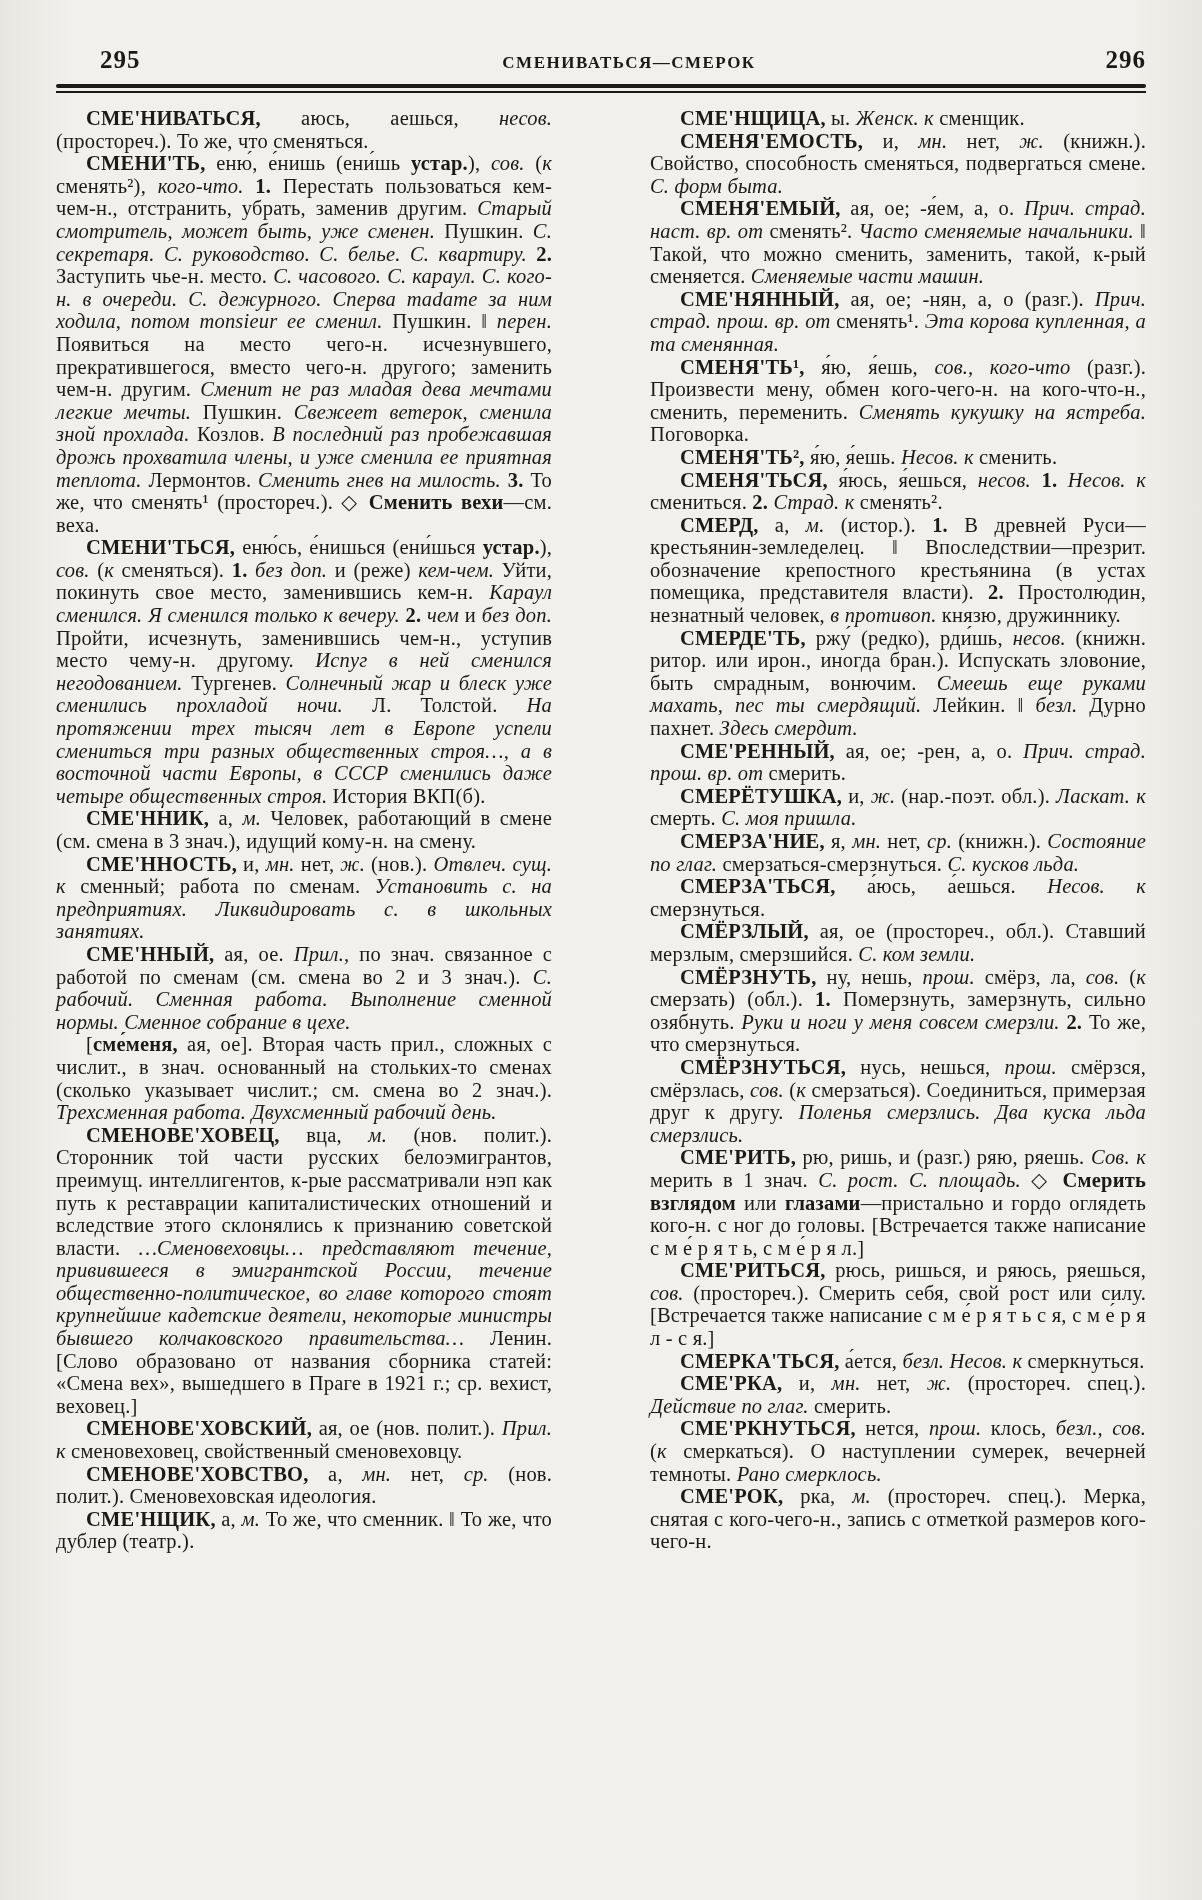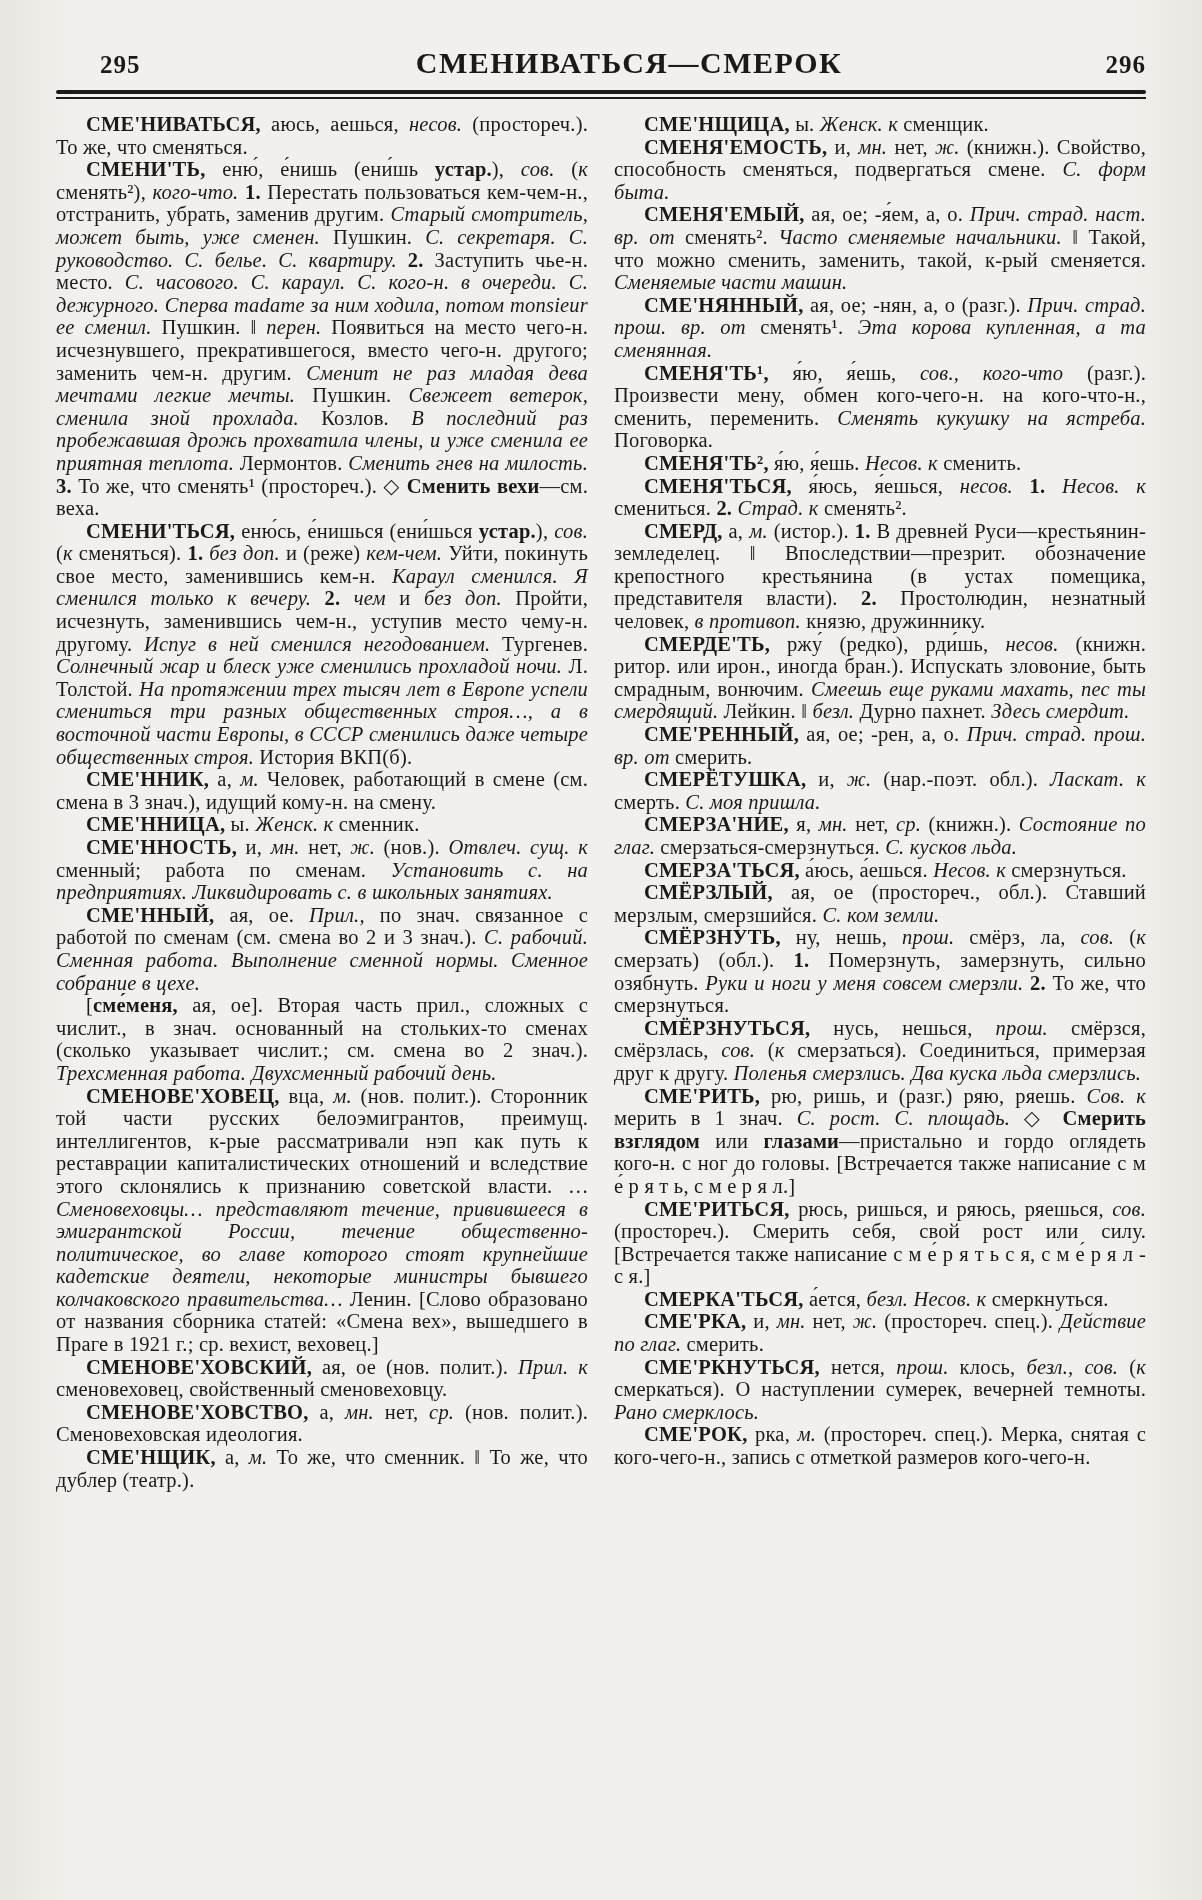--- a/index.html
+++ b/index.html
@@ -15,25 +15,25 @@
     font-family:"Liberation Serif","DejaVu Serif",serif;
     -webkit-font-smoothing:antialiased;
   }
   .page{padding:46px 56px 0 56px;}
   .header{
     display:flex;justify-content:space-between;align-items:baseline;
     font-weight:bold;
     margin-left:44px;
   }
   .pn{font-size:25px;letter-spacing:1px;}
-  .rh{font-size:30px;letter-spacing:1.5px;transform:translateX(6px);}
+  .rh{font-size:17px;letter-spacing:1.5px;transform:translateX(6px);}
   .rule{margin-top:10px;}
   .rule-a{height:4px;background:var(--ink);border-radius:2px;}
   .rule-b{height:2px;background:var(--ink);margin-top:3px;}
-  .cols{display:flex;margin-top:14px;align-items:flex-start;}
+  .cols{display:flex;margin-top:14px;align-items:center;gap:36px;}
   .col{
     width:532px;
     font-size:20.5px;
     line-height:22.6px;
     text-align:justify;
     letter-spacing:0.2px;
   }
   .divider{width:2px;background:var(--ink);margin:2px 12px 6px 12px;}
   p.entry{margin:0;text-indent:30px;}
   .rb{font-weight:bold;}
@@ -52,21 +52,20 @@
   <div class="rule">
     <div class="rule-a"></div>
     <div class="rule-b"></div>
   </div>
   <div class="cols">
     <div class="col" id="col-left">
         <p class="entry"><span class="rb">СМЕ'НИВАТЬСЯ,</span><span class="rn"> аюсь, аешься, </span><span class="ri">несов.</span><span class="rn"> (простореч.). То же, что сменяться.</span></p>
         <p class="entry"><span class="rb">СМЕНИ'ТЬ,</span><span class="rn"> еню́, е́нишь (ени́шь </span><span class="rb">устар.</span><span class="rn">), </span><span class="ri">сов.</span><span class="rn"> (</span><span class="ri">к</span><span class="rn"> сменять²), </span><span class="ri">кого-что.</span><span class="rn"> </span><span class="rb">1.</span><span class="rn"> Перестать пользоваться кем-чем-н., отстранить, убрать, заменив другим. </span><span class="ri">Старый смотритель, может быть, уже сменен.</span><span class="rn"> Пушкин. </span><span class="ri">С. секретаря. С. руководство. С. белье. С. квартиру.</span><span class="rn"> </span><span class="rb">2.</span><span class="rn"> Заступить чье-н. место. </span><span class="ri">С. часового. С. караул. С. кого-н. в очереди. С. дежурного. Сперва madame за ним ходила, потом monsieur ее сменил.</span><span class="rn"> Пушкин. ‖ </span><span class="ri">перен.</span><span class="rn"> Появиться на место чего-н. исчезнувшего, прекратившегося, вместо чего-н. другого; заменить чем-н. другим. </span><span class="ri">Сменит не раз младая дева мечтами легкие мечты.</span><span class="rn"> Пушкин. </span><span class="ri">Свежеет ветерок, сменила зной прохлада.</span><span class="rn"> Козлов. </span><span class="ri">В последний раз пробежавшая дрожь прохватила члены, и уже сменила ее приятная теплота.</span><span class="rn"> Лермонтов. </span><span class="ri">Сменить гнев на милость.</span><span class="rn"> </span><span class="rb">3.</span><span class="rn"> То же, что сменять¹ (простореч.). ◇ </span><span class="rb">Сменить вехи</span><span class="rn">—см. веха.</span></p>
         <p class="entry"><span class="rb">СМЕНИ'ТЬСЯ,</span><span class="rn"> еню́сь, е́нишься (ени́шься </span><span class="rb">устар.</span><span class="rn">), </span><span class="ri">сов.</span><span class="rn"> (</span><span class="ri">к</span><span class="rn"> сменяться). </span><span class="rb">1.</span><span class="rn"> </span><span class="ri">без доп.</span><span class="rn"> и (реже) </span><span class="ri">кем-чем.</span><span class="rn"> Уйти, покинуть свое место, заменившись кем-н. </span><span class="ri">Караул сменился. Я сменился только к вечеру.</span><span class="rn"> </span><span class="rb">2.</span><span class="rn"> </span><span class="ri">чем</span><span class="rn"> и </span><span class="ri">без доп.</span><span class="rn"> Пройти, исчезнуть, заменившись чем-н., уступив место чему-н. другому. </span><span class="ri">Испуг в ней сменился негодованием.</span><span class="rn"> Тургенев. </span><span class="ri">Солнечный жар и блеск уже сменились прохладой ночи.</span><span class="rn"> Л. Толстой. </span><span class="ri">На протяжении трех тысяч лет в Европе успели смениться три разных общественных строя…, а в восточной части Европы, в СССР сменились даже четыре общественных строя.</span><span class="rn"> История ВКП(б).</span></p>
         <p class="entry"><span class="rb">СМЕ'ННИК,</span><span class="rn"> а, </span><span class="ri">м.</span><span class="rn"> Человек, работающий в смене (см. смена в 3 знач.), идущий кому-н. на смену.</span></p>
-        <p class="entry"><span class="rb">СМЕ'ННИЦА,</span><span class="rn"> ы. </span><span class="ri">Женск. к</span><span class="rn"> сменник.</span></p>
         <p class="entry"><span class="rb">СМЕ'ННОСТЬ,</span><span class="rn"> и, </span><span class="ri">мн.</span><span class="rn"> нет, </span><span class="ri">ж.</span><span class="rn"> (нов.). </span><span class="ri">Отвлеч. сущ. к</span><span class="rn"> сменный; работа по сменам. </span><span class="ri">Установить с. на предприятиях. Ликвидировать с. в школьных занятиях.</span></p>
         <p class="entry"><span class="rb">СМЕ'ННЫЙ,</span><span class="rn"> ая, ое. </span><span class="ri">Прил.,</span><span class="rn"> по знач. связанное с работой по сменам (см. смена во 2 и 3 знач.). </span><span class="ri">С. рабочий. Сменная работа. Выполнение сменной нормы. Сменное собрание в цехе.</span></p>
         <p class="entry"><span class="rn">[</span><span class="rb">сме́меня,</span><span class="rn"> ая, ое]. Вторая часть прил., сложных с числит., в знач. основанный на стольких-то сменах (сколько указывает числит.; см. смена во 2 знач.). </span><span class="ri">Трехсменная работа. Двухсменный рабочий день.</span></p>
         <p class="entry"><span class="rb">СМЕНОВЕ'ХОВЕЦ,</span><span class="rn"> вца, </span><span class="ri">м.</span><span class="rn"> (нов. полит.). Сторонник той части русских белоэмигрантов, преимущ. интеллигентов, к-рые рассматривали нэп как путь к реставрации капиталистических отношений и вследствие этого склонялись к признанию советской власти. </span><span class="ri">…Сменовеховцы… представляют течение, привившееся в эмигрантской России, течение общественно-политическое, во главе которого стоят крупнейшие кадетские деятели, некоторые министры бывшего колчаковского правительства…</span><span class="rn"> Ленин. [Слово образовано от названия сборника статей: «Смена вех», вышедшего в Праге в 1921 г.; ср. вехист, веховец.]</span></p>
         <p class="entry"><span class="rb">СМЕНОВЕ'ХОВСКИЙ,</span><span class="rn"> ая, ое (нов. полит.). </span><span class="ri">Прил. к</span><span class="rn"> сменовеховец, свойственный сменовеховцу.</span></p>
         <p class="entry"><span class="rb">СМЕНОВЕ'ХОВСТВО,</span><span class="rn"> а, </span><span class="ri">мн.</span><span class="rn"> нет, </span><span class="ri">ср.</span><span class="rn"> (нов. полит.). Сменовеховская идеология.</span></p>
         <p class="entry"><span class="rb">СМЕ'НЩИК,</span><span class="rn"> а, </span><span class="ri">м.</span><span class="rn"> То же, что сменник. ‖ То же, что дублер (театр.).</span></p>
       </div>
     <div class="divider"></div>
     <div class="col" id="col-right">

